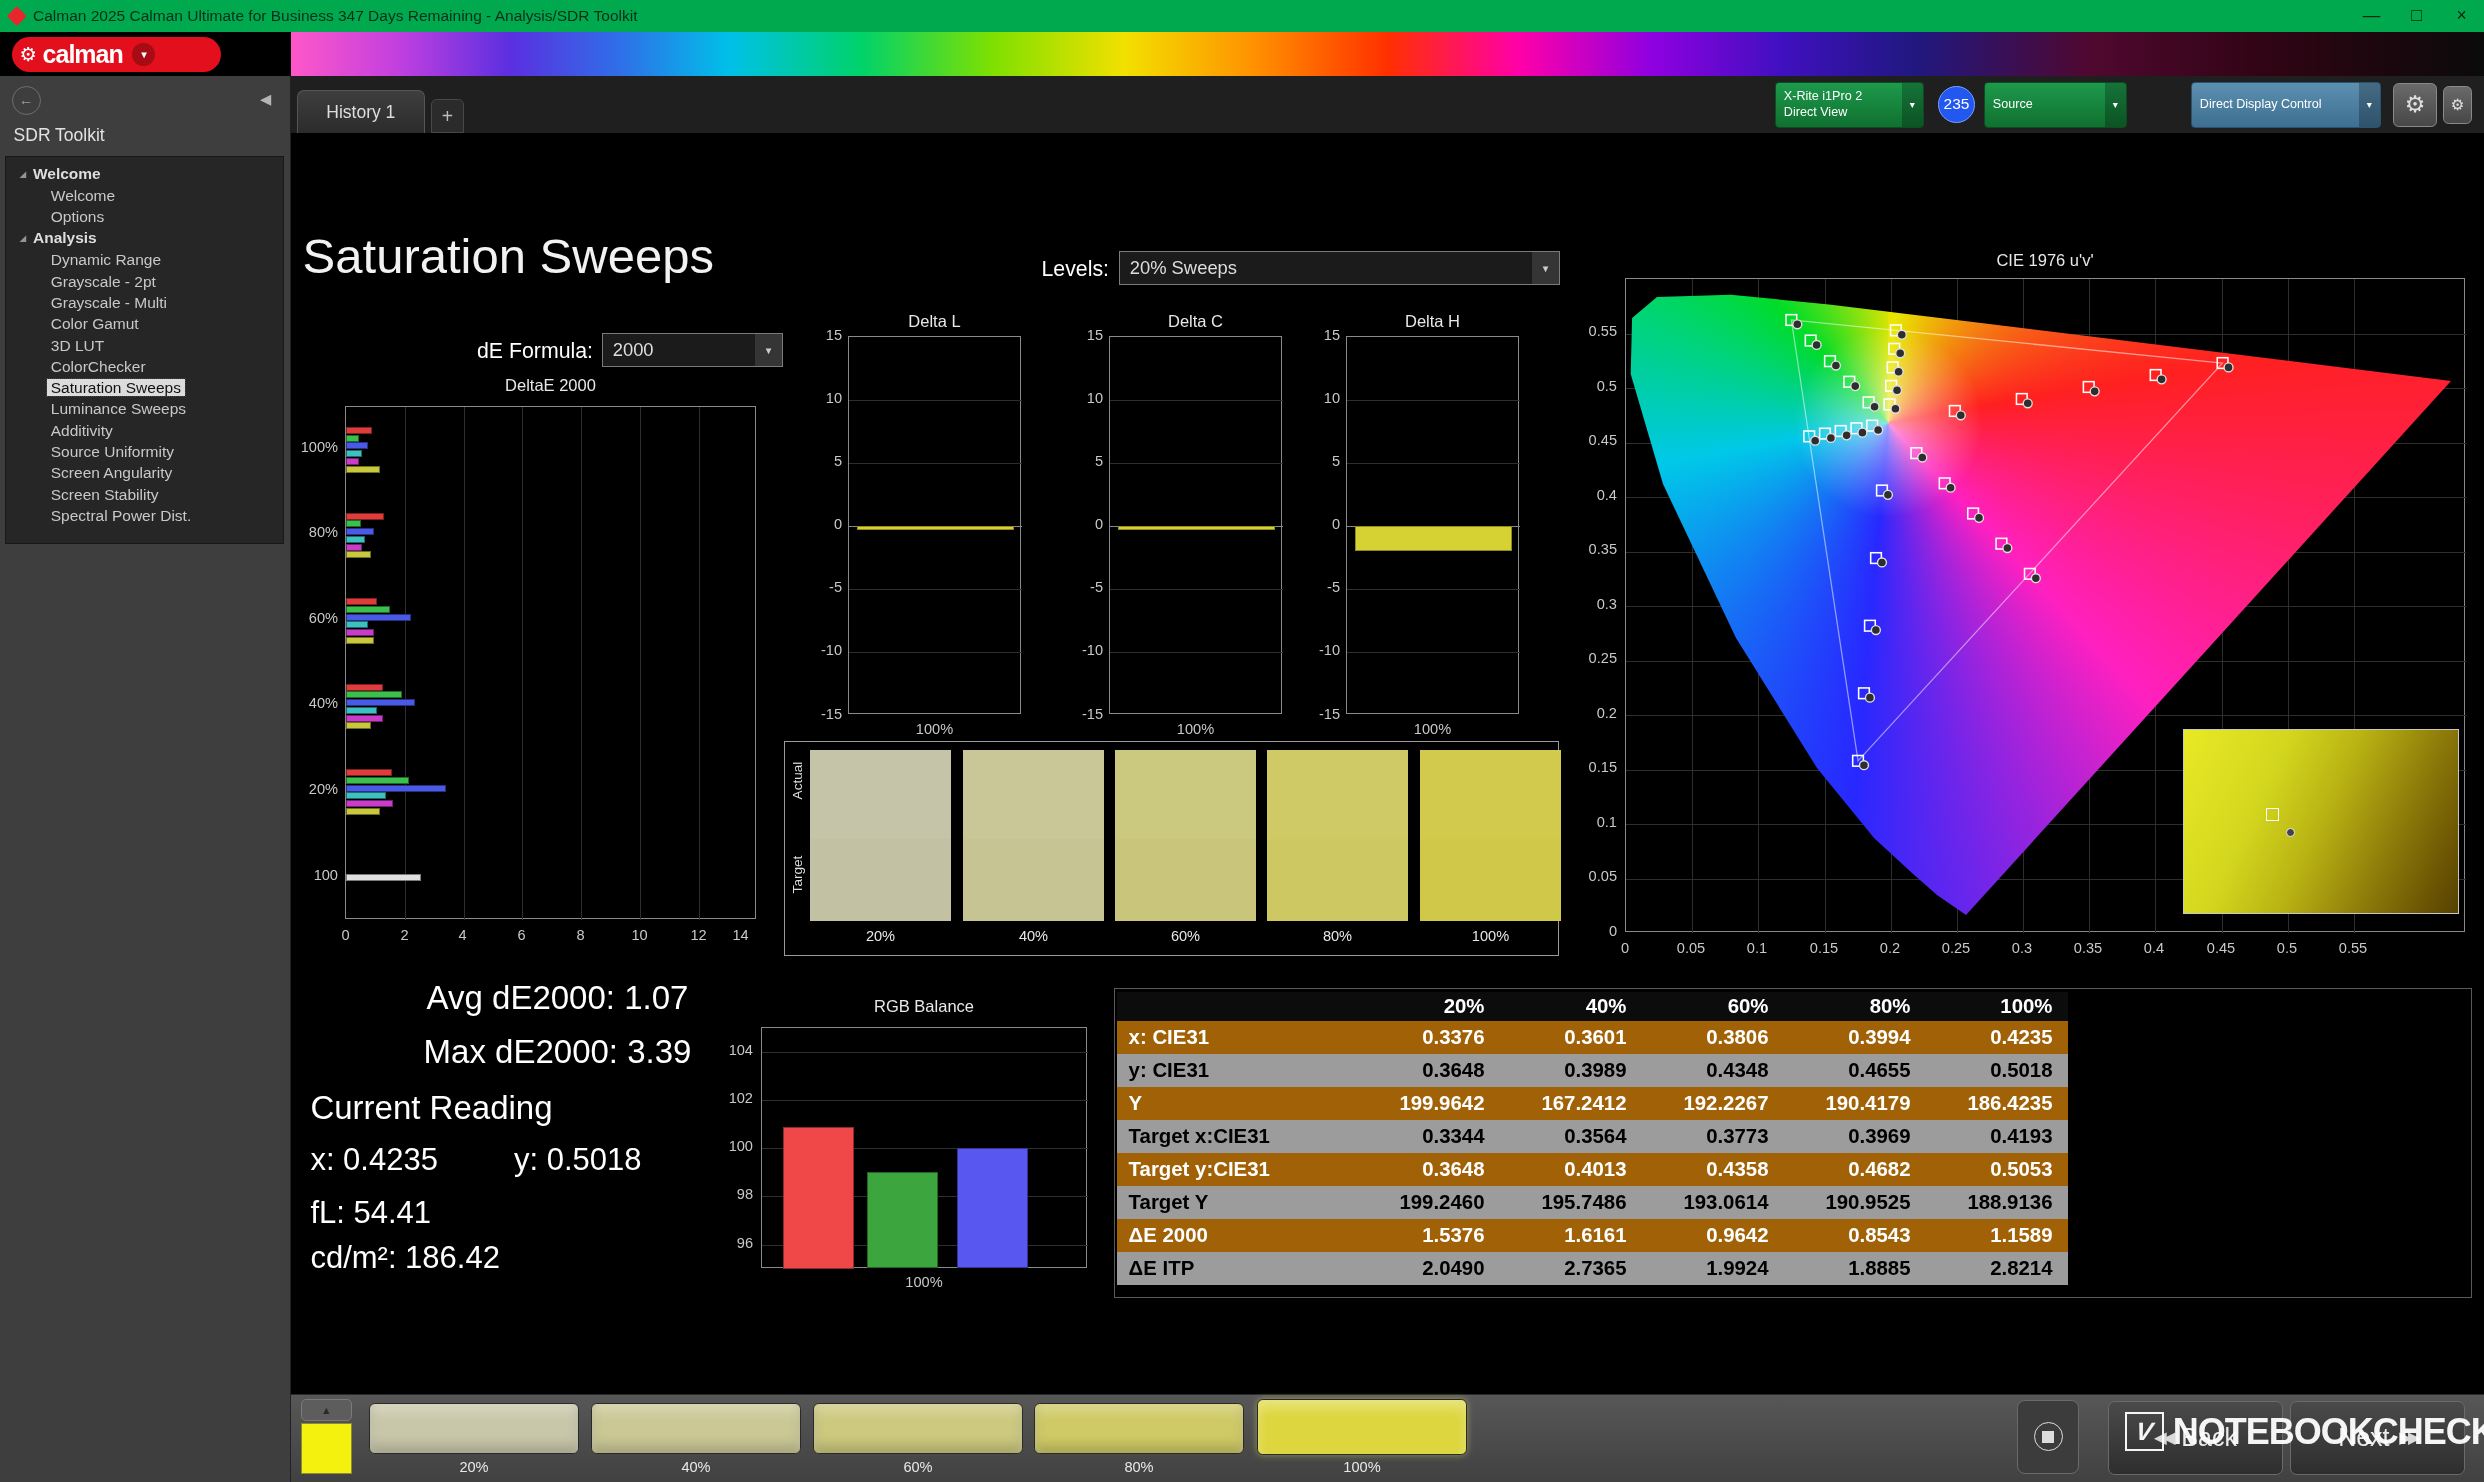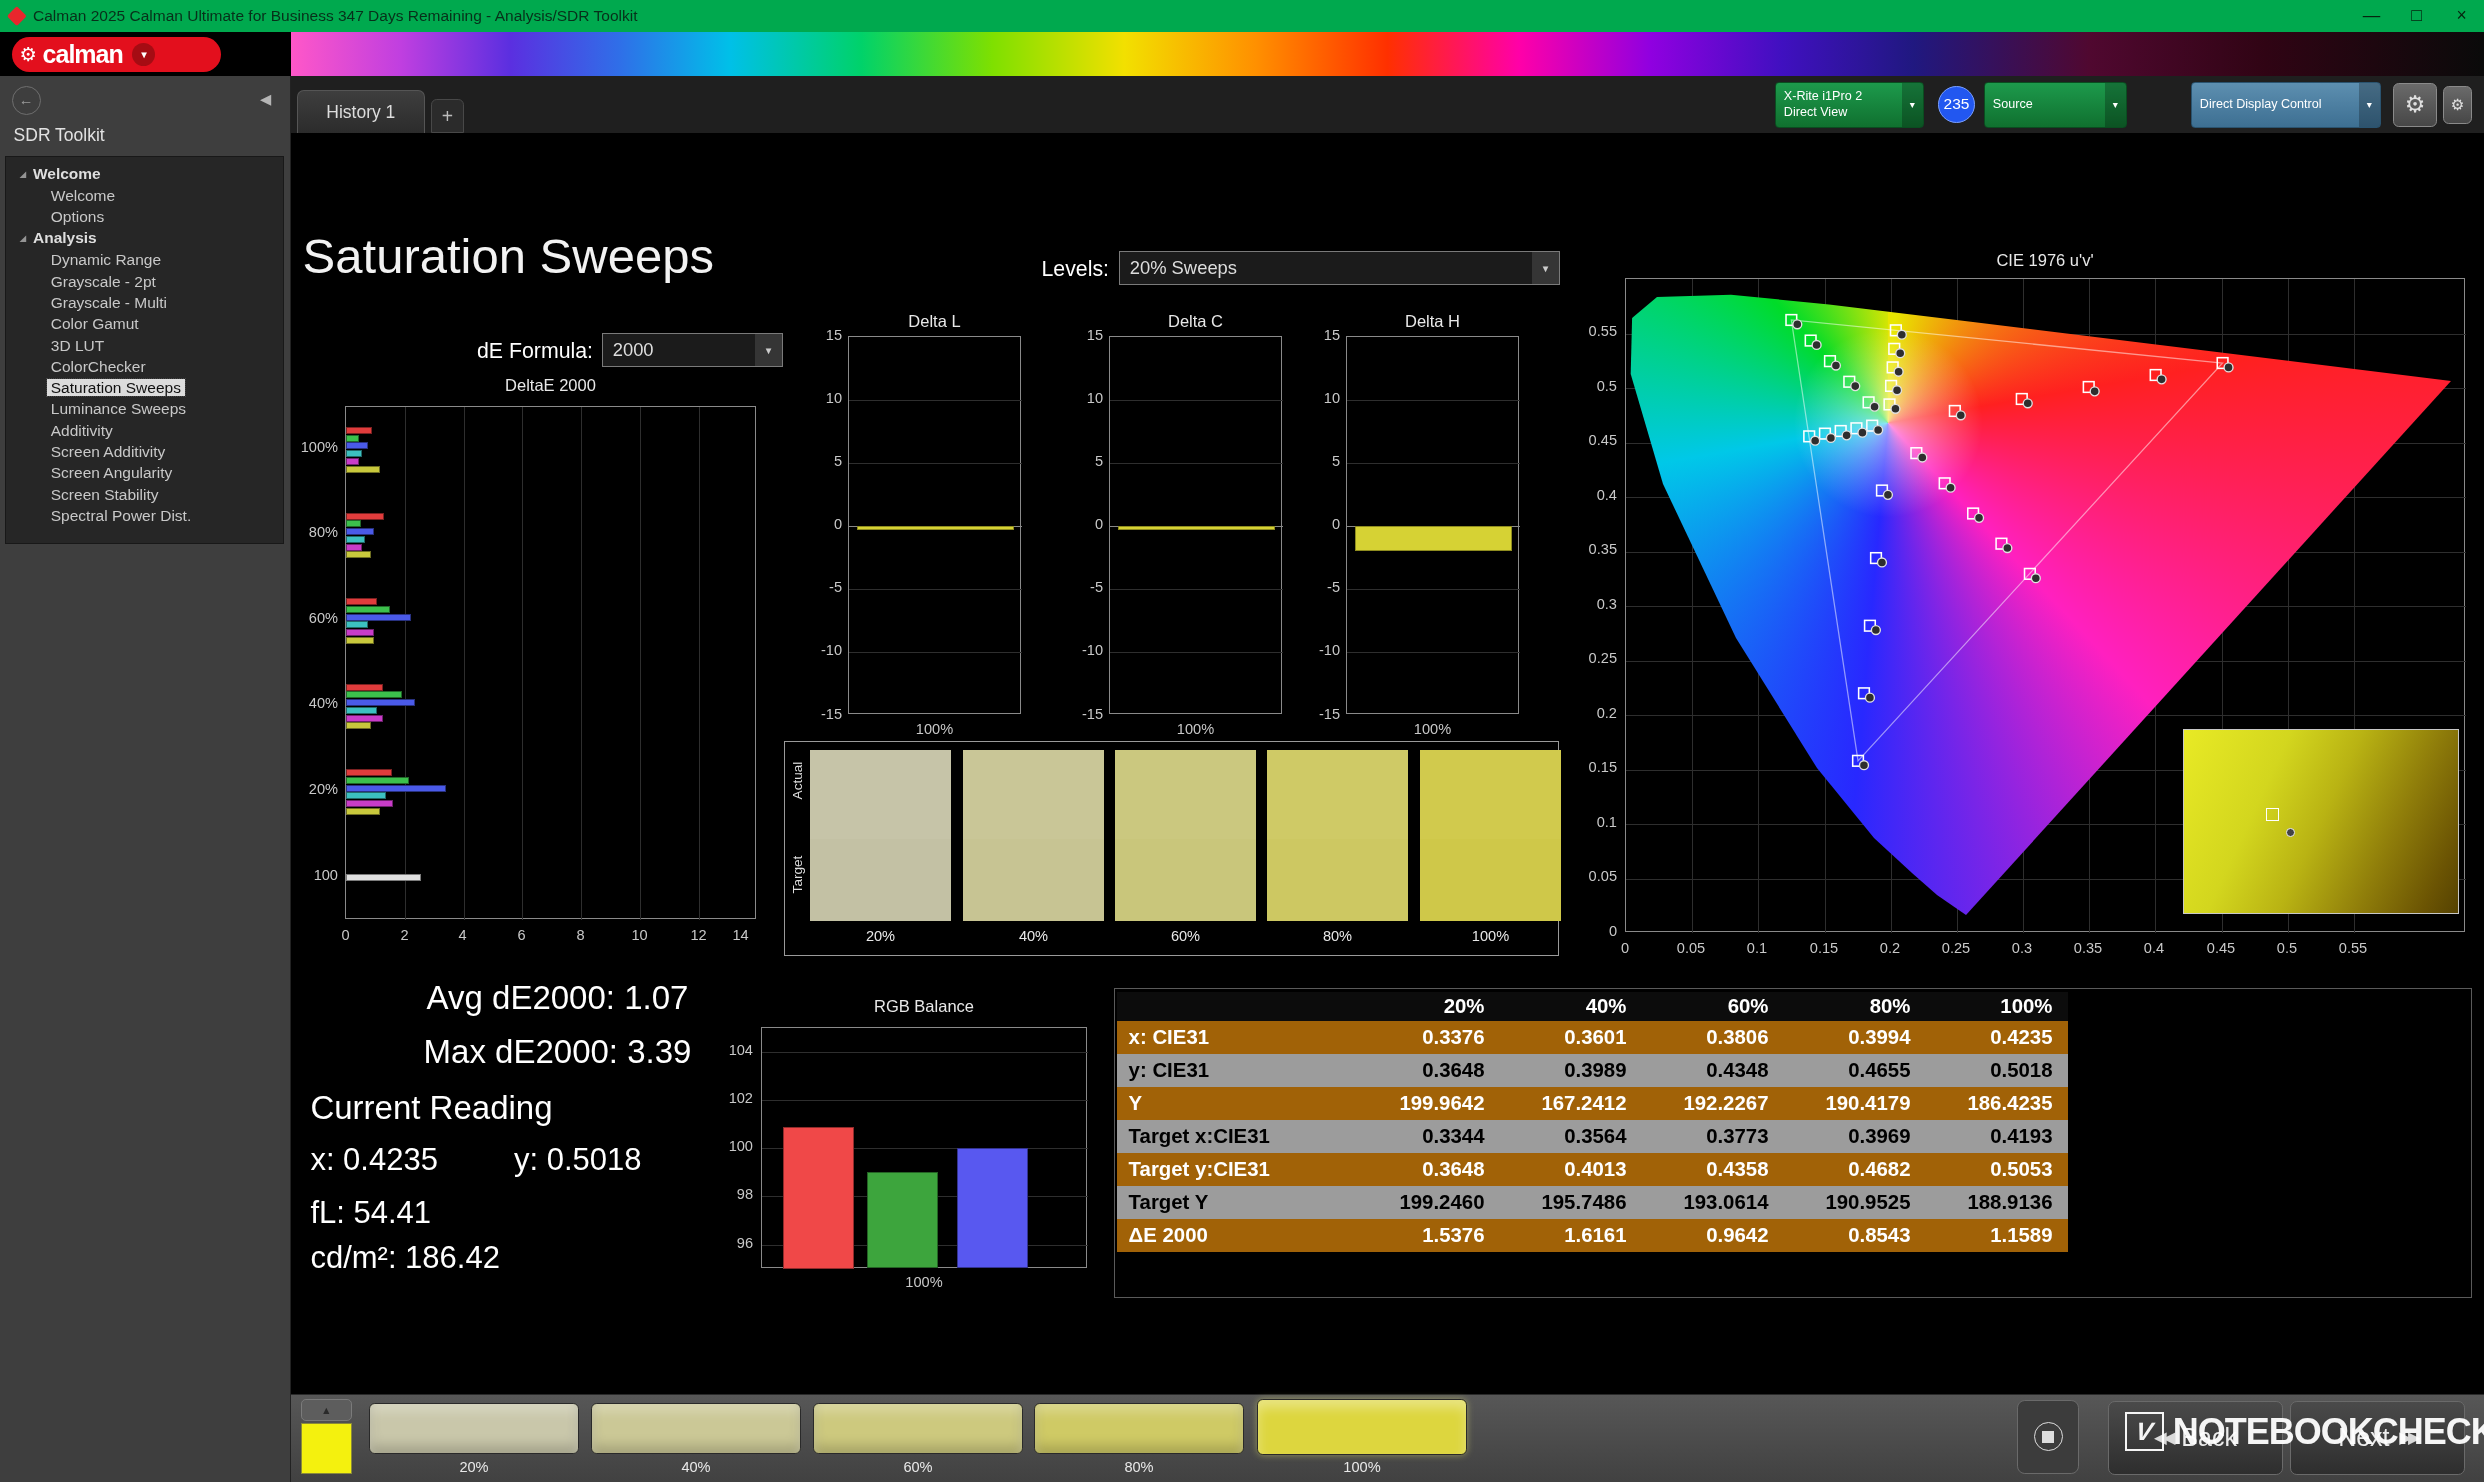--- a/index.html
+++ b/index.html
@@ -133,21 +133,21 @@
         </div>
         <div class="tree-item"><span>Dynamic Range</span></div>
         <div class="tree-item"><span>Grayscale - 2pt</span></div>
         <div class="tree-item"><span>Grayscale - Multi</span></div>
         <div class="tree-item"><span>Color Gamut</span></div>
         <div class="tree-item"><span>3D LUT</span></div>
         <div class="tree-item"><span>ColorChecker</span></div>
         <div class="tree-item"><span class="sel">Saturation Sweeps</span></div>
         <div class="tree-item"><span>Luminance Sweeps</span></div>
         <div class="tree-item"><span>Additivity</span></div>
-        <div class="tree-item"><span>Screen Additivity</span></div>
+        <div class="tree-item"><span>Source Uniformity</span></div>
         <div class="tree-item"><span>Screen Angularity</span></div>
         <div class="tree-item"><span>Screen Stability</span></div>
         <div class="tree-item"><span>Spectral Power Dist.</span></div>
       </div>
   </div>
 
   <div id="tabbar">
     <div id="tab-active">
         <span>History 1</span>
       </div>
@@ -296,20 +296,28 @@
           <div class="tcell num" style="width: 142px;">190.9525</div>
           <div class="tcell num" style="width: 142px;">188.9136</div>
         </div>
         <div class="trow dark">
           <div class="tcell lab" style="width: 241px;">ΔE 2000</div>
           <div class="tcell num" style="width: 142px;">1.5376</div>
           <div class="tcell num" style="width: 142px;">1.6161</div>
           <div class="tcell num" style="width: 142px;">0.9642</div>
           <div class="tcell num" style="width: 142px;">0.8543</div>
           <div class="tcell num" style="width: 142px;">1.1589</div>
+        </div>
+        <div class="trow gray">
+          <div class="tcell lab" style="width: 241px;">ΔE ITP</div>
+          <div class="tcell num" style="width: 142px;">2.0490</div>
+          <div class="tcell num" style="width: 142px;">2.7365</div>
+          <div class="tcell num" style="width: 142px;">1.9924</div>
+          <div class="tcell num" style="width: 142px;">1.8885</div>
+          <div class="tcell num" style="width: 142px;">2.8214</div>
         </div>
       </div>
   <div class="plot" style="left: 54px; top: 273px; width: 411px; height: 513px;">
         <div class="gl" style="left: 59px; top: 0px; width: 1px; height: 513px;"></div>
         <div class="gl" style="left: 118px; top: 0px; width: 1px; height: 513px;"></div>
         <div class="gl" style="left: 176px; top: 0px; width: 1px; height: 513px;"></div>
         <div class="gl" style="left: 235px; top: 0px; width: 1px; height: 513px;"></div>
         <div class="gl" style="left: 294px; top: 0px; width: 1px; height: 513px;"></div>
         <div class="gl" style="left: 353px; top: 0px; width: 1px; height: 513px;"></div>
         <div style="left: 0px; top: 20px; width: 26.4px; height: 6.8px; background: rgb(224, 60, 60); border: 1px solid rgba(0, 0, 0, 0.45);"></div>

